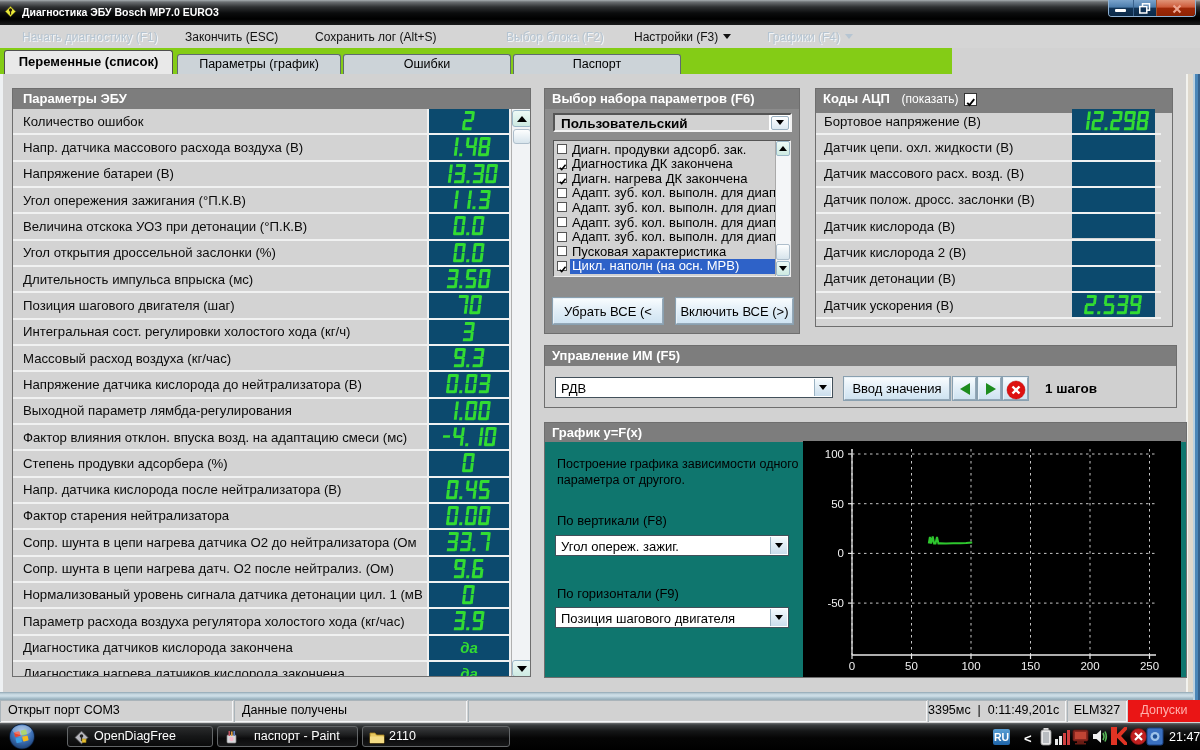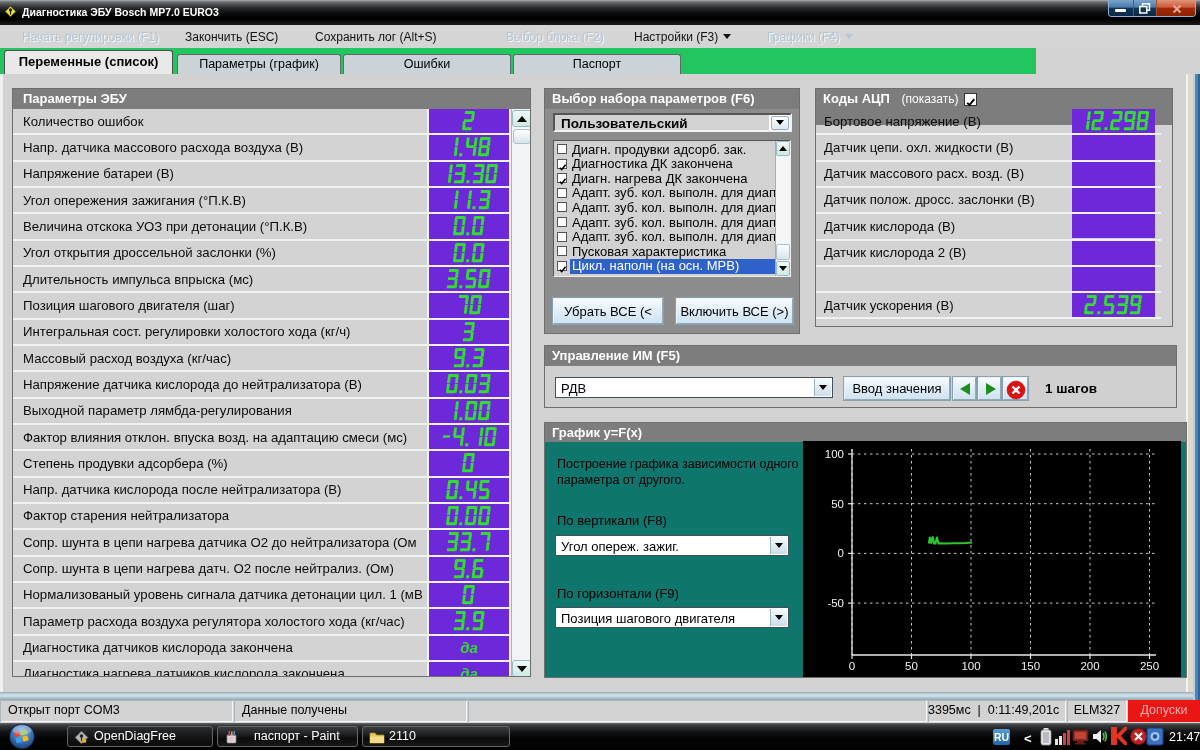--- a/index.html
+++ b/index.html
@@ -1,19 +1,19 @@
 <!DOCTYPE html>
 <html><head><meta charset="utf-8"><title>d</title><style>
 *{margin:0;padding:0;box-sizing:border-box}
 html,body{width:1200px;height:750px;overflow:hidden}
 body{position:relative;font-family:"Liberation Sans",sans-serif;background:#d2d2d2;font-size:13px;color:#000}
 .a{position:absolute}
 .phead{background:#7d7d7d;color:#fff;font-weight:bold;line-height:20px;padding-left:7px;font-size:13px}
 .rowlab{color:#0b0b0b;white-space:nowrap;overflow:hidden}
-.vbox{background:#6d28d9;display:flex;align-items:center;justify-content:center}
+.vbox{background:#0c4a6e;display:flex;align-items:center;justify-content:center}
 .btn{background:linear-gradient(180deg,#f8fcfe 0%,#e3eff8 45%,#cfe3f1 100%);border:1px solid #94a8b8;border-top-color:#e9f1f7;border-left-color:#e9f1f7;box-shadow:0 0 0 1px #89a0b0;text-align:center;color:#000}
 .combo{background:#fff;border:1px solid #42505a;position:absolute}
 .cbtn{position:absolute;right:1px;top:1px;bottom:1px;width:17px;background:linear-gradient(180deg,#f4fafd,#cbdeed);border-left:1px solid #9ab2c2;display:flex;align-items:center;justify-content:center}
 .tri{width:0;height:0;border-left:4px solid transparent;border-right:4px solid transparent;border-top:5px solid #000}
 .sbbtn{position:absolute;left:0;right:0;background:linear-gradient(180deg,#eefaf6,#cdeae2);border:1px solid #9cb8c8;border-radius:3px;display:flex;align-items:center;justify-content:center}
 </style></head><body>
 
 <div class="a" style="left:0;top:0;width:1200px;height:25px;background:linear-gradient(180deg,#a8aeb2 0,#6b6f72 2px,#2e3032 7px,#0b0c0d 13px,#000 19px,#1a1b1c 25px)">
  <svg class="a" style="left:4px;top:5px" width="13" height="13" viewBox="0 0 21 21">
    <rect x="4.6" y="4.6" width="11.8" height="11.8" transform="rotate(45 10.5 10.5)" fill="#e8e83a" stroke="#6a6a10" stroke-width="1"></rect>
@@ -33,28 +33,28 @@
    </div>
    <div style="flex:1;height:100%;background:linear-gradient(180deg,#e09478 0%,#cd5b3a 45%,#a02908 50%,#8d2303 100%);border-left:1px solid #a0522d;position:relative">
      <svg style="position:absolute;left:15px;top:3.5px" width="10" height="10" viewBox="0 0 10 10">
           <path d="M1.5 1.5 L8.5 8.5 M8.5 1.5 L1.5 8.5" stroke="#eda691" stroke-width="2.1"></path>
         </svg>
    </div>
  </div>
 </div>
 
 <div class="a" style="left:0;top:25px;width:1200px;height:23px;background:#d5d5d5">
-<span class="a" style="left:22px;top:5px;color:#b6c5d2;text-shadow:1px 1px 0 #f2f5f8;font-size:12px">Начать регулировки (F1)</span>
+<span class="a" style="left:22px;top:5px;color:#b6c5d2;text-shadow:1px 1px 0 #f2f5f8;font-size:12px">Начать диагностику (F1)</span>
 <span class="a" style="left:185px;top:5px;color:#111;font-size:12px">Закончить (ESC)</span>
 <span class="a" style="left:315px;top:5px;color:#111;font-size:12px">Сохранить лог (Alt+S)</span>
 <span class="a" style="left:506px;top:5px;color:#b6c5d2;text-shadow:1px 1px 0 #f2f5f8;font-size:12px">Выбор блока (F2)</span>
 <span class="a" style="left:634px;top:5px;color:#111;font-size:12px">Настройки (F3)<span style="display:inline-block;vertical-align:2px;margin-left:5px;width:0;height:0;border-left:4px solid transparent;border-right:4px solid transparent;border-top:5px solid #111"></span></span>
 <span class="a" style="left:767px;top:5px;color:#b6c5d2;text-shadow:1px 1px 0 #f2f5f8;font-size:12px">Графики (F4)<span style="display:inline-block;vertical-align:2px;margin-left:5px;width:0;height:0;border-left:4px solid transparent;border-right:4px solid transparent;border-top:5px solid #b6c5d2"></span></span>
 </div>
-<div class="a" style="left:0;top:48px;width:1036px;height:26px;background:#22c55e">
+<div class="a" style="left:0;top:48px;width:952px;height:26px;background:#84cc16">
 <div class="a" style="left:4px;top:2px;width:169px;height:24px;background:#e9e9e9;border:1px solid #4f4f4f;border-bottom:none;border-radius:3px 3px 0 0;text-align:center;font-weight:bold;line-height:22px;font-size:13px">Переменные (список)</div>
 <div class="a" style="left:177px;top:6px;width:164px;height:20px;background:#ccd3d8;border:1px solid #5f6a70;border-bottom:none;border-radius:3px 3px 0 0;text-align:center;line-height:19px;font-size:12.5px">Параметры (график)</div>
 <div class="a" style="left:343px;top:6px;width:168px;height:20px;background:#ccd3d8;border:1px solid #5f6a70;border-bottom:none;border-radius:3px 3px 0 0;text-align:center;line-height:19px;font-size:12.5px">Ошибки</div>
 <div class="a" style="left:513px;top:6px;width:168px;height:20px;background:#ccd3d8;border:1px solid #5f6a70;border-bottom:none;border-radius:3px 3px 0 0;text-align:center;line-height:19px;font-size:12.5px">Паспорт</div>
 </div>
 <div class="a" style="left:0;top:74px;width:1200px;height:618px;background:#d2d2d2"></div>
 <div class="a" style="left:0;top:74px;width:3px;height:618px;background:#eef1f3"></div>
 <div class="a" style="left:1186px;top:74px;width:2px;height:626px;background:#f2f2ee"></div>
 <div class="a" style="left:1188px;top:74px;width:5px;height:626px;background:#ded8cc"></div>
 <div class="a" style="left:1193px;top:74px;width:2px;height:626px;background:#b8d0e0"></div>
@@ -555,21 +555,21 @@
 <div class="a" style="left:0;right:0;top:103px;height:16px;background:linear-gradient(180deg,#fdfefe,#d7e4ec);border:1px solid #aebecb;border-radius:2px"></div>
 <div class="sbbtn" style="bottom:0;height:15px;border-radius:2px">
           <div style="width:0;height:0;border-left:4px solid transparent;border-right:4px solid transparent;border-top:5px solid #000"></div>
         </div>
 </div>
 </div>
 <div class="a btn" style="left:8px;top:209px;width:110px;height:26px;line-height:25px;font-size:13px">Убрать ВСЕ (&lt;</div>
 <div class="a btn" style="left:131px;top:209px;width:117px;height:26px;line-height:25px;font-size:13px">Включить ВСЕ (&gt;)</div>
 </div>
 <div class="a" style="left:815px;top:88px;width:358px;height:239px;border:1px solid #6e6e6e;background:#d3d3d3">
-<div class="phead" style="height:36px">Коды АЦП <span style="font-weight:normal;font-size:12px;margin-left:8px">(показать)</span><span style="position:absolute;left:148px;top:3.5px;width:13px;height:13px;background:#fff;border:1px solid #333"><svg width="11" height="11" viewBox="0 0 10 10">
+<div class="phead" style="height:24px">Коды АЦП <span style="font-weight:normal;font-size:12px;margin-left:8px">(показать)</span><span style="position:absolute;left:148px;top:3.5px;width:13px;height:13px;background:#fff;border:1px solid #333"><svg width="11" height="11" viewBox="0 0 10 10">
           <path d="M2 5.3 L4.1 7.3 L8.4 2" stroke="#000" stroke-width="1.7" fill="none"></path>
         </svg></span></div>
 <div class="a rowlab" style="left:8px;top:24.5px;width:245px;font-size:13.2px">Бортовое напряжение (В)</div>
 <div class="a vbox" style="left:256px;top:20.0px;width:83px;height:24.3px">
       <svg width="76" height="20" viewBox="0 0 76 20" style="overflow:visible">
         <g transform="translate(2.2,0) skewX(-7)">
           <rect x="9.9" y="0.5" width="2.9" height="8.7" fill="#32dc32"></rect>
           <rect x="9.9" y="10.0" width="2.9" height="8.7" fill="#32dc32"></rect>
           <rect x="16.1" y="0.0" width="8.6" height="2.9" fill="#32dc32"></rect>
           <rect x="23.1" y="0.5" width="2.9" height="8.7" fill="#32dc32"></rect>
@@ -607,20 +607,21 @@
 <div class="a" style="left:0;top:96.9px;width:345px;height:2px;background:#f0f1f1"></div>
 <div class="a rowlab" style="left:8px;top:103.4px;width:245px;font-size:13.2px">Датчик полож. дросс. заслонки (В)</div>
 <div class="a vbox" style="left:256px;top:98.9px;width:83px;height:24.3px"></div>
 <div class="a" style="left:0;top:123.2px;width:345px;height:2px;background:#f0f1f1"></div>
 <div class="a rowlab" style="left:8px;top:129.7px;width:245px;font-size:13.2px">Датчик кислорода (В)</div>
 <div class="a vbox" style="left:256px;top:125.2px;width:83px;height:24.3px"></div>
 <div class="a" style="left:0;top:149.5px;width:345px;height:2px;background:#f0f1f1"></div>
 <div class="a rowlab" style="left:8px;top:156.0px;width:245px;font-size:13.2px">Датчик кислорода 2 (В)</div>
 <div class="a vbox" style="left:256px;top:151.5px;width:83px;height:24.3px"></div>
 <div class="a" style="left:0;top:175.8px;width:345px;height:2px;background:#f0f1f1"></div>
+<div class="a rowlab" style="left:8px;top:182.3px;width:245px;font-size:13.2px">Датчик детонации (В)</div>
 <div class="a vbox" style="left:256px;top:177.8px;width:83px;height:24.3px"></div>
 <div class="a" style="left:0;top:202.1px;width:345px;height:2px;background:#f0f1f1"></div>
 <div class="a rowlab" style="left:8px;top:208.6px;width:245px;font-size:13.2px">Датчик ускорения (В)</div>
 <div class="a vbox" style="left:256px;top:204.1px;width:83px;height:24.3px">
       <svg width="63" height="20" viewBox="0 0 63 20" style="overflow:visible">
         <g transform="translate(2.2,0) skewX(-7)">
           <rect x="2.9" y="0.0" width="8.6" height="2.9" fill="#32dc32"></rect>
           <rect x="9.9" y="0.5" width="2.9" height="8.7" fill="#32dc32"></rect>
           <rect x="2.9" y="8.15" width="8.6" height="2.9" fill="#32dc32"></rect>
           <rect x="2.0" y="10.0" width="2.9" height="8.7" fill="#32dc32"></rect>

